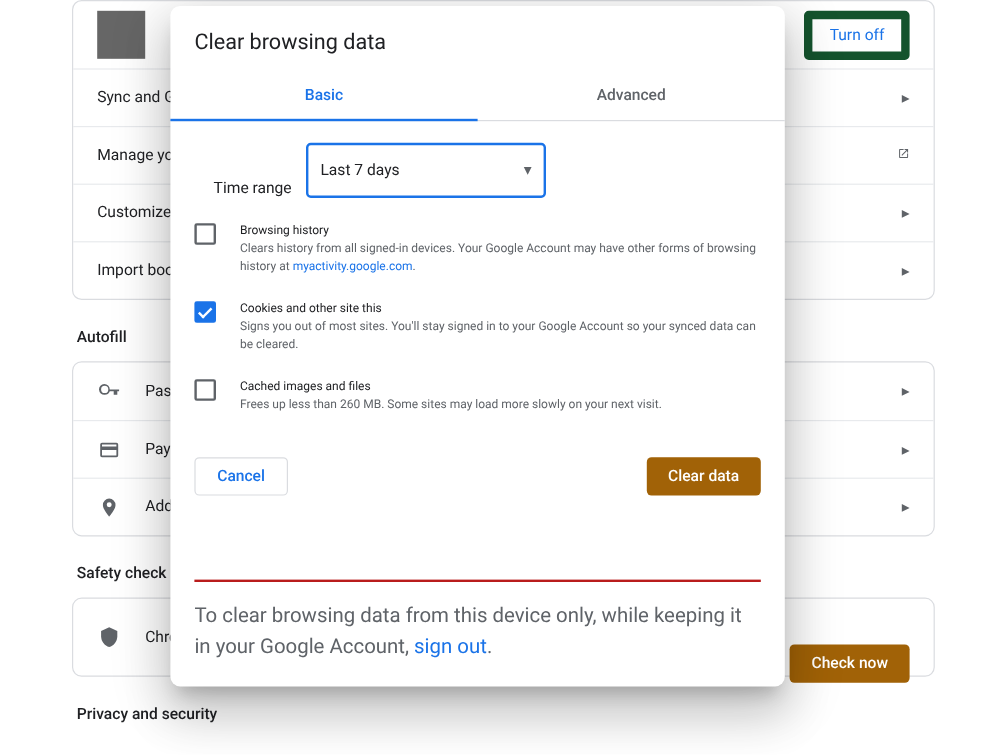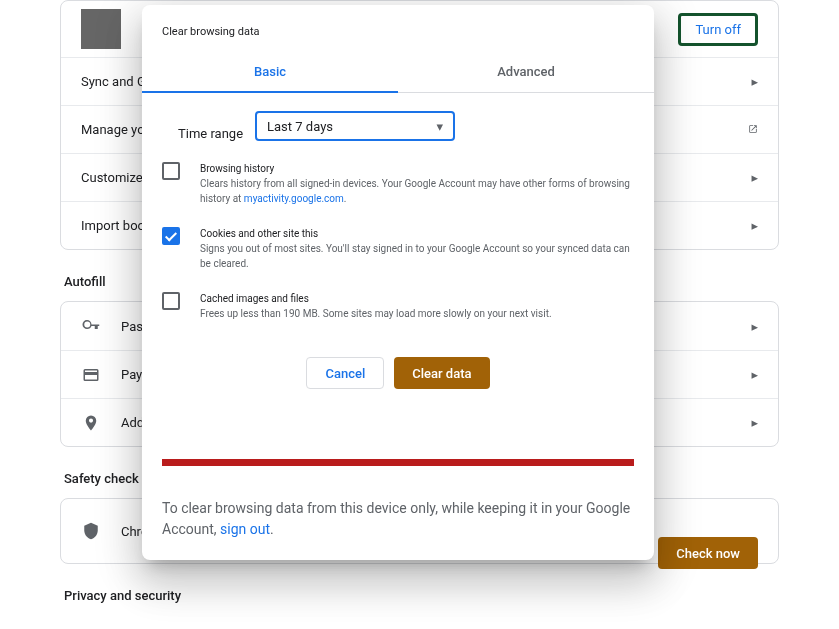--- a/index.html
+++ b/index.html
@@ -9,45 +9,45 @@
 .bg { padding: 0 60px; font-size: 13px; color: #202124; }
 .card { border: 1px solid #dadce0; border-radius: 8px; margin-bottom: 24px; }
 .row { display: flex; align-items: center; padding: 0 20px; height: 48px; border-top: 1px solid #e8eaed; }
 .row:first-child { border-top: none; }
 .row .ricon { width: 20px; height: 20px; margin-right: 20px; color: #5f6368; display:flex;align-items:center;justify-content:center;}
 .row .rtxt { flex: 1; color: #202124; }
 .row .rarr { color: #5f6368; }
 .section-title { font-size: 13px; color: #202124; margin: 0 0 12px 4px; font-weight: 500;}
 .avatar-block { display:flex; align-items:center; height:56px; padding:0 20px; border-top:none;}
 .avatar { width:40px; height:40px; background:#666;}
-.turnoff { color:#1a73e8; border:3px solid #14532d; border-radius:4px; padding:6px 14px; font-size:13px; margin-left:auto;}
+.turnoff { color:#1a73e8; border:7px solid #14532d; border-radius:4px; padding:6px 14px; font-size:13px; margin-left:auto;}
 
 
 .dialog { position:absolute; top:5px; left:142px; width:512px; background:#fff; border-radius:8px; box-shadow:0 11px 15px -7px rgba(0,0,0,.2),0 24px 38px 3px rgba(0,0,0,.14),0 9px 46px 8px rgba(0,0,0,.12); display:flex; flex-direction:column; }
-.dialog-title { font-size:11px; color:#202124; padding:20px 20px 14px; }
+.dialog-title { font-size:18px; color:#202124; padding:20px 20px 14px; }
 .tabs { display:flex; border-bottom:1px solid #dadce0; }
 .tab { flex:1; text-align:center; padding:12px 12px; font-size:13px; color:#5f6368; cursor:pointer; font-weight:500;}
 .tab.active { color:#1a73e8; border-bottom:2px solid #1a73e8; margin-bottom:-1px; }
 .body { padding:18px 20px 10px; }
 .time-row { display:flex; align-items:flex-end; margin-bottom:20px;margin-left:16px; }
 .time-label { font-size:13px; color:#202124; margin-right:12px; }
-.select { width:200px; height:30px; border:2px solid #1a73e8; border-radius:4px; display:flex; align-items:center; padding:0 10px; justify-content:space-between; font-size:13px; color:#202124; cursor:pointer; }
+.select { width:200px; height:46px; border:2px solid #1a73e8; border-radius:4px; display:flex; align-items:center; padding:0 10px; justify-content:space-between; font-size:13px; color:#202124; cursor:pointer; }
 .opt { display:flex; margin-bottom:20px; }
 .cb { width:18px; height:18px; border:2px solid #5f6368; border-radius:2px; flex-shrink:0; margin-right:20px; margin-top:1px; display:flex; align-items:center; justify-content:center; cursor:pointer; }
 .cb.checked { background:#1a73e8; border-color:#1a73e8; }
 .cb.checked::after { content:""; width:4px; height:9px; border:solid #fff; border-width:0 2px 2px 0; transform:rotate(45deg); margin-top:-2px; }
 .opt-text { font-size:10px; line-height:1.5; }
 .opt-title { color:#202124; }
 .opt-desc { color:#5f6368; }
 .opt-desc a { color:#1a73e8; text-decoration:none; }
-.actions { display:flex; justify-content:center; gap:10px; padding:6px 20px 20px; }
+.actions { display:flex; justify-content:space-between; gap:10px; padding:6px 20px 20px; }
 .btn { height:32px; padding:0 18px; border-radius:4px; font-size:13px; cursor:pointer; display:flex; align-items:center; font-weight:500;}
 .btn.outline { background:#fff; border:1px solid #dadce0; color:#1a73e8; }
 .btn.primary { background:#a16207; color:#fff; border:none; }
-.footer { border-top:7px solid #b91c1c; margin:50px 20px 0; padding:32px 0 20px; font-size:14px; color:#5f6368; line-height:1.5; }
+.footer { border-top:2px solid #b91c1c; margin:50px 20px 0; padding:16px 0 20px; font-size:17px; color:#5f6368; line-height:1.5; }
 .footer a { color:#1a73e8; text-decoration:none; }
 
 svg { width:18px; height:18px; fill:currentColor; }
 .rarr svg { width:10px; height:10px; }
 </style>
 </head>
 <body>
 
 <div class="bg">
   <div class="card">
@@ -150,21 +150,21 @@
       <div class="opt-text">
         <div class="opt-title">Cookies and other site this</div>
         <div class="opt-desc">Signs you out of most sites. You'll stay signed in to your Google Account so your synced data can be cleared.</div>
       </div>
     </div>
 
     <div class="opt">
       <div class="cb"></div>
       <div class="opt-text">
         <div class="opt-title">Cached images and files</div>
-        <div class="opt-desc">Frees up less than 190 MB. Some sites may load more slowly on your next visit.</div>
+        <div class="opt-desc">Frees up less than 260 MB. Some sites may load more slowly on your next visit.</div>
       </div>
     </div>
   </div>
 
   <div class="actions">
     <div class="btn outline">Cancel</div>
     <div class="btn primary">Clear data</div>
   </div>
 
   <div class="footer">

